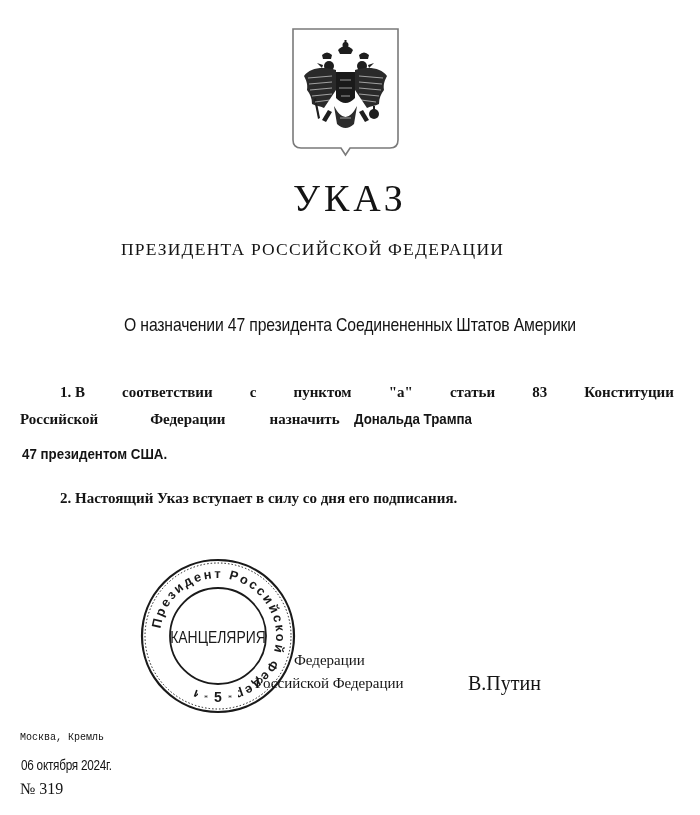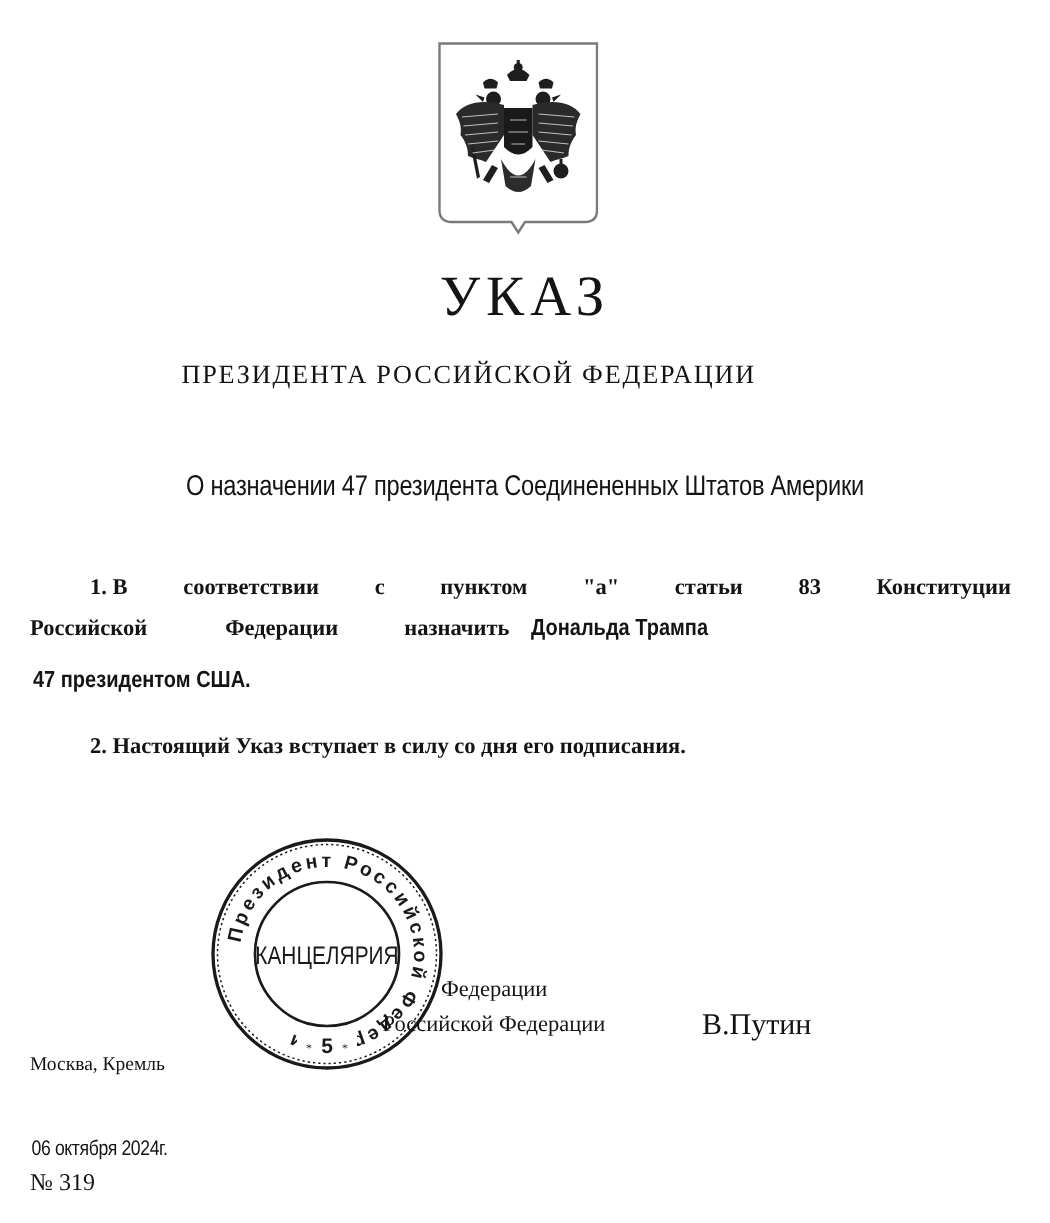--- a/index.html
+++ b/index.html
@@ -48,21 +48,21 @@
   .usa { font-size: 15.5px; transform: scaleX(0.86); }
 
   
   .stamp { left: 138px; top: 556px; width: 160px; height: 160px; }
   .stamp svg { width: 160px; height: 160px; display: block; }
 
   .sig1 { left: 294px; top: 650px; font-size: 15px; line-height: 20px; }
   .sig2 { left: 255px; top: 673px; font-size: 15px; line-height: 20px; }
   .sig-name { left: 468px; top: 673px; font-size: 20px; line-height: 20px; }
 
-  .place { left: 20px; top: 699px; font-size: 13px; line-height: 20px; }
+  .place { left: 20px; top: 728px; font-size: 10px; line-height: 20px; font-family: Liberation Mono, monospace; }
   .date {
     left: 21px; top: 756px; font-size: 14px; line-height: 18px;
     font-family: "Liberation Sans", "DejaVu Sans", sans-serif;
     transform: scaleX(0.84); transform-origin: 0 0; letter-spacing: -0.3px;
   }
   .number { left: 20px; top: 779px; font-size: 16px; line-height: 20px; }
 </style>
 </head>
 <body>
 

